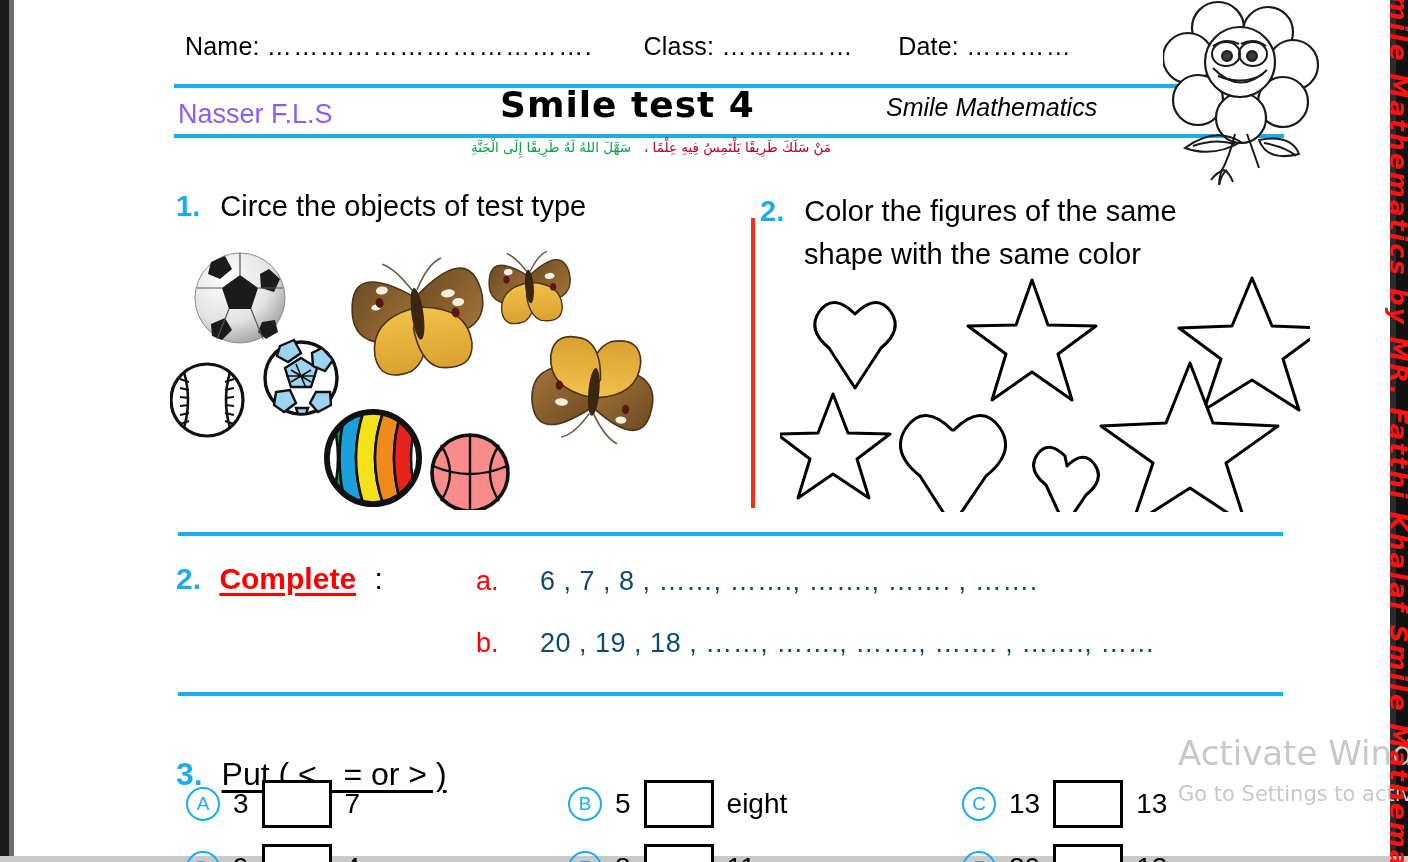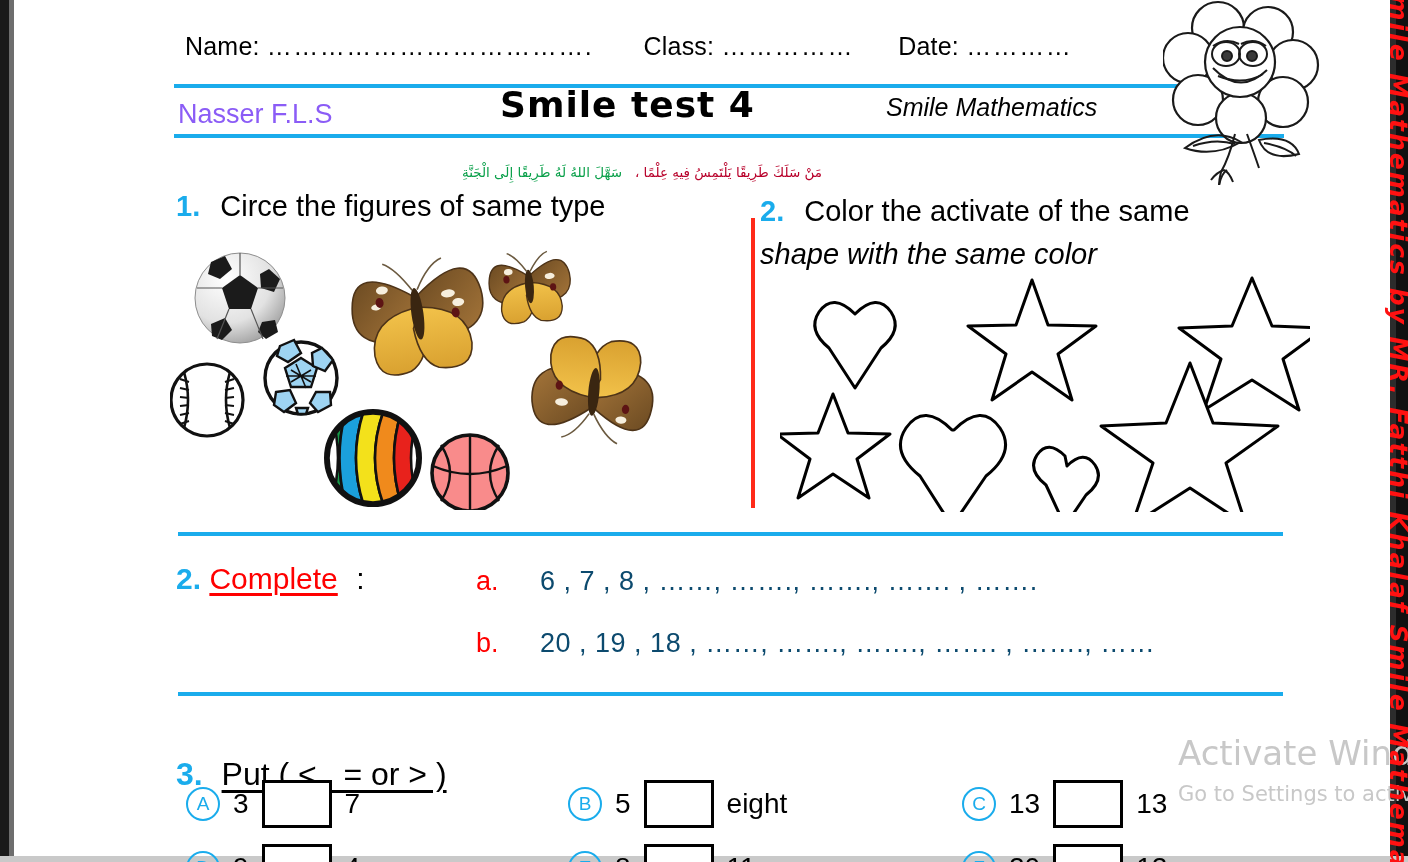--- a/index.html
+++ b/index.html
@@ -30,46 +30,46 @@
   .rule-2{left:174px;top:134px;width:1110px;}
   .rule-3{left:178px;top:532px;width:1105px;}
   .rule-4{left:178px;top:692px;width:1105px;}
 
   .title-row{position:absolute;left:174px;top:92px;width:1110px;height:42px;}
   .school{position:absolute;left:4px;top:-1px;font-size:27px;color:#8b5cf6;margin-top:8px;}
   .test-title{position:absolute;left:326px;top:-8px;font-size:36px;font-weight:bold;
     letter-spacing:1px;color:#000;font-family:"DejaVu Sans", sans-serif;}
   .brand{position:absolute;left:712px;top:1px;font-size:25px;color:#000;font-style:italic;}
 
-  .hadith{position:absolute;left:0;top:139px;width:1284px;text-align:center;
-    font-size:13.5px;font-family:"DejaVu Sans", sans-serif;direction:rtl;white-space:nowrap;margin-top:25px;}
+  .hadith{position:absolute;left:9px;top:139px;width:1284px;text-align:center;
+    font-size:13.5px;font-family:"DejaVu Sans", sans-serif;direction:rtl;white-space:nowrap;}
   .hadith .red{color:#b8002a;}
   .hadith .green{color:#0aa04a;}
 
   
   .flower{position:absolute;left:1163px;top:0px;width:160px;height:185px;}
 
   
   .q-num{color:#1aacec;font-weight:bold;}
   .ex1-head{position:absolute;left:176px;top:190px;font-size:29px;color:#000;white-space:nowrap;}
   .ex1-head .q-num{margin-right:12px;}
   .ex2-head{position:absolute;left:760px;top:190px;font-size:29px;color:#000;width:550px;line-height:43px;}
   .ex2-head .q-num{margin-right:12px;}
-  .ex2-head .l2{display:block;font-style:italic;}
+  .ex2-head .l2{display:block;margin-left:44px;}
 
   .divider-red{position:absolute;left:751px;top:218px;width:4px;height:290px;background:#ff2a19;}
 
   .objects{position:absolute;left:170px;top:240px;width:520px;height:270px;}
   .shapes{position:absolute;left:780px;top:268px;width:530px;height:244px;}
 
   
   .sec2{position:absolute;left:176px;top:562px;width:1160px;}
   .sec2-label{position:absolute;left:0;top:0;font-size:30px;white-space:nowrap;}
   .sec2-label .word{color:#ff0000;text-decoration:underline;text-underline-offset:4px;
-     font-weight:normal;}
+     font-weight:bold;margin-left:10px;}
   .sec2-label .colon{color:#000;margin-left:10px;}
   .row-a{position:absolute;left:300px;top:4px;font-size:27px;white-space:nowrap;}
   .row-b{position:absolute;left:300px;top:66px;font-size:27px;white-space:nowrap;}
   .ab{color:#ff0000;font-weight:normal;margin-right:34px;}
   .seq{color:#0c4a6e;letter-spacing:.5px;}
 
   
   .sec3{position:absolute;left:176px;top:720px;font-size:32px;white-space:nowrap;margin-top:36px;}
   .sec3 .underlined{text-decoration:underline;text-underline-offset:5px;color:#000;margin-left:10px;}
 
@@ -162,28 +162,28 @@
       <path d="M70 182 q-4 -10 -9 -12"></path>
       <path d="M22 148 q30 -22 56 -6 q-28 16 -56 6Z"></path>
       <path d="M30 146 q22 -8 42 -2"></path>
       <path d="M96 140 q32 -6 40 14 q-32 8 -40 -14Z"></path>
       <path d="M101 143 q22 4 32 13"></path>
     </g>
   </svg>
 
   <div class="ex1-head">
     <span class="q-num">1.</span>
-    <span>Circe the figures of same type</span>
+    <span>Circe the objects of test type</span>
   </div>
 
   <div class="divider-red"></div>
 
   <div class="ex2-head">
     <span class="q-num">2.</span>
-    <span>Color the activate of the same</span>
+    <span>Color the figures of the same</span>
     <span class="l2">shape with the same color</span>
   </div>
 
   <svg class="objects" viewBox="0 0 520 270">
     <defs>
       <radialGradient id="gsoc" cx="35%" cy="28%" r="80%">
         <stop offset="0%" stop-color="#ffffff"></stop>
           <stop offset="62%" stop-color="#e2e2e2"></stop>
         <stop offset="100%" stop-color="#9c9c9c"></stop>
       </radialGradient>

